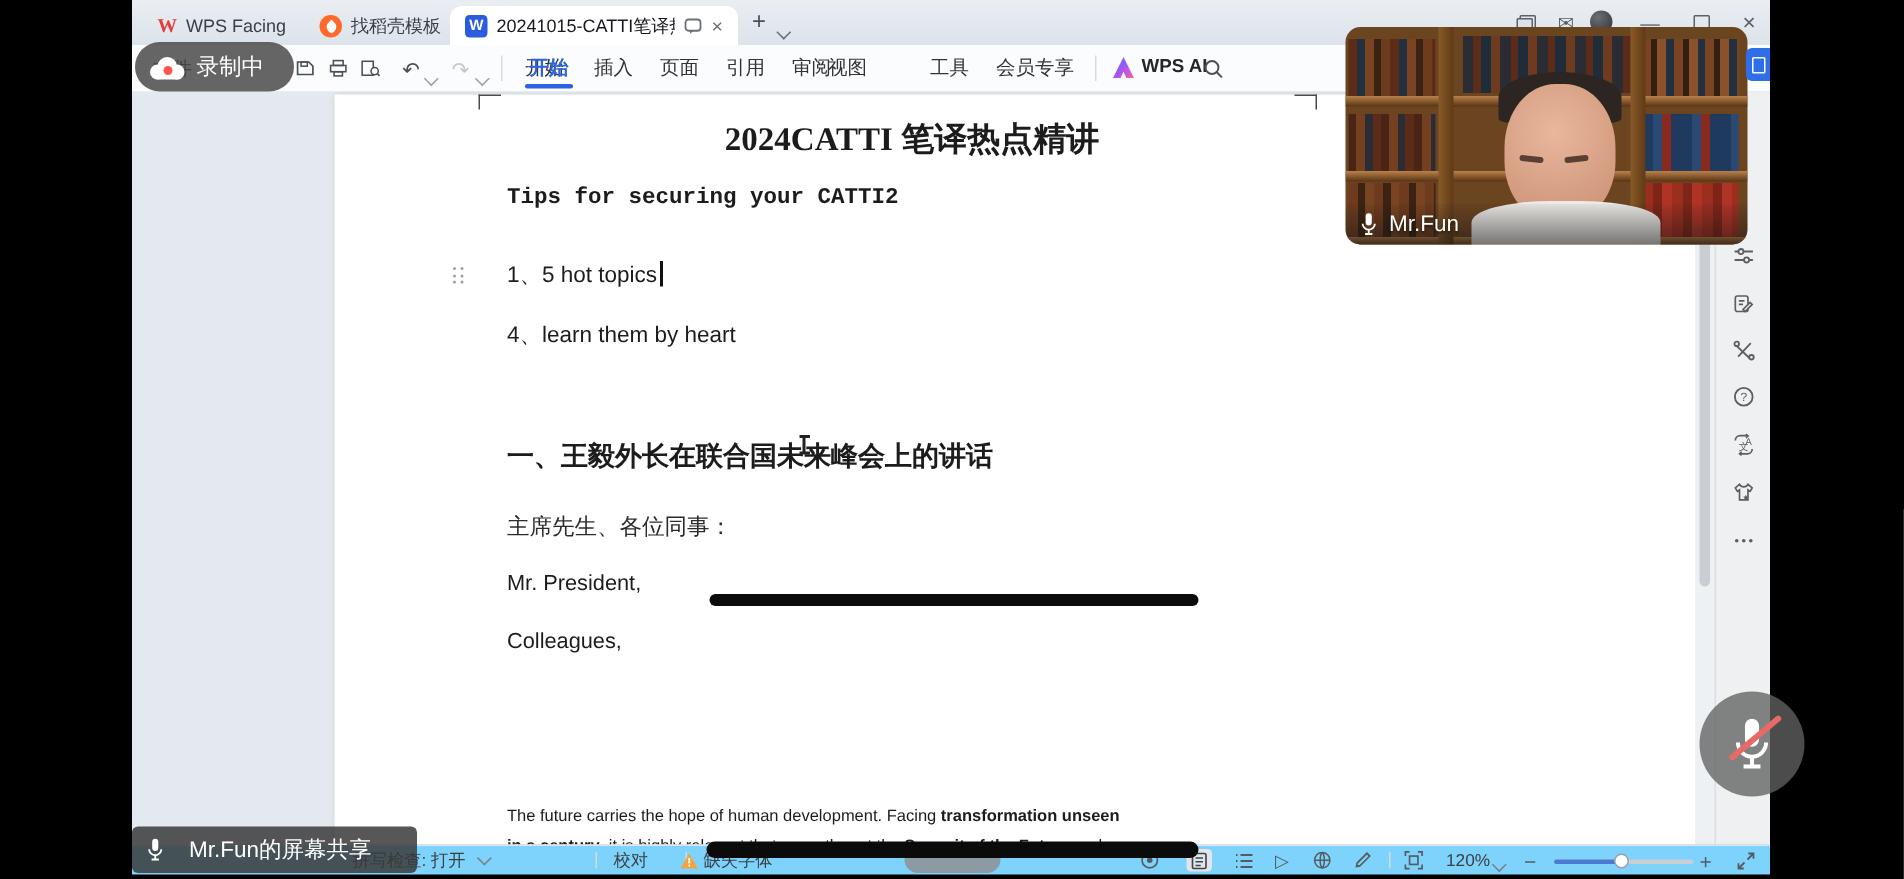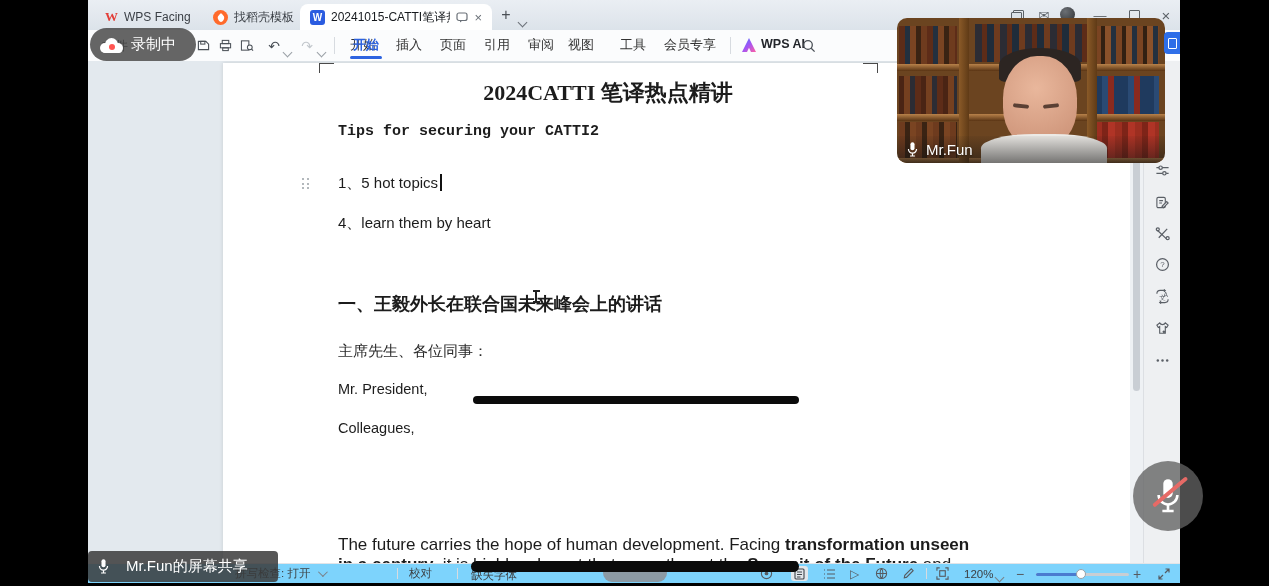--- a/index.html
+++ b/index.html
@@ -158,21 +158,21 @@
       <div class="abs" style="left:230px;top:14px;"><span class="chev" style="border-color:#9aa0a6;"></span></div>
       <div class="abs vsep" style="left:246px;top:7px;height:17px;"></div>
 
       <div class="rtab abs" style="left:260px;">开始</div>
 
       <div class="rtab active abs" style="left:260px;width:32px;justify-content:center;">开始</div>
       <div class="rtab abs" style="left:306px;">插入</div>
       <div class="rtab abs" style="left:350px;">页面</div>
       <div class="rtab abs" style="left:394px;">引用</div>
       <div class="rtab abs" style="left:438px;">审阅</div>
-      <div class="rtab abs" style="left:478px;">视图</div>
+      <div class="rtab abs" style="left:462px;">视图</div>
       <div class="rtab abs" style="left:530px;">工具</div>
       <div class="rtab abs" style="left:574px;">会员专享</div>
       <div class="abs vsep" style="left:642px;top:7px;height:17px;"></div>
 
       <div class="abs" style="left:654px;top:8px;width:14px;height:14px;background:linear-gradient(135deg,#3b7cff,#a455f4,#ff5fa2);clip-path:polygon(50% 0,100% 100%,64% 100%,50% 70%,36% 100%,0 100%);"></div>
       <div class="abs" style="left:673px;top:7px;font-weight:bold;color:#23262b;font-size:12.5px;">WPS AI</div>
       <div class="abs qico" style="left:712px;">
         <svg width="14" height="14" viewBox="0 0 14 14">
             <circle cx="6" cy="6" r="4.3" fill="none" stroke="#494f56" stroke-width="1.3"></circle>
             <path d="M9.2 9.2 12.6 12.6" stroke="#494f56" stroke-width="1.3"></path>
@@ -203,21 +203,21 @@
         <div class="abs doc-line serif" style="left:115px;top:229px;font-size:18px;font-weight:bold;">一、王毅外长在联合国未来峰会上的讲话</div>
         <div class="abs ibeam" style="left:312px;top:228px;"></div>
 
         <div class="abs doc-line serif" style="left:115px;top:279px;font-size:15px;color:#2b2b2b;">主席先生、各位同事：</div>
         <div class="abs doc-line" style="left:115px;top:318px;font-size:14.5px;">Mr. President,</div>
         <div class="abs doc-line" style="left:115px;top:357px;font-size:14.5px;">Colleagues,</div>
 
         <div class="abs serif" style="left:115px;top:393px;width:545px;font-size:15px;line-height:23.5px;color:#2b2b2b;">
         </div>
 
-        <div class="abs" style="left:115px;top:472px;width:560px;font-size:17px;line-height:19.5px;color:#1c1c1c;">
+        <div class="abs" style="left:115px;top:472px;width:560px;font-size:11px;line-height:19.5px;color:#1c1c1c;">
           <div class="doc-line"><span>The future carries the hope of human development. Facing </span><b>transformation unseen</b></div>
           <div class="doc-line"><b>in a century</b><span>, it is highly relevant that we gather at the </span><b>Summit of the Future</b><span> and</span></div>
         </div>
       </div>
 
       <div id="scrollstrip" class="abs">
         <div id="scrollthumb" class="abs"></div>
       </div>
 
       <div id="sidebar" class="abs">
@@ -275,21 +275,21 @@
     </div>
 
     <div id="statusbar" class="abs">
       <div class="st abs" style="left:147px;">
         <span>拼写检查: 打开</span>
         <span class="chev" style="border-color:#7a8087;margin-left:5px;transform:rotate(45deg) translateY(-2px);"></span>
       </div>
       <div class="abs vsep" style="left:309px;top:4px;height:11px;"></div>
       <div class="st abs" style="left:321px;">校对</div>
       <div class="abs vsep" style="left:369px;top:4px;height:11px;"></div>
-      <div class="st abs" style="left:383px;flex-direction:column;">
+      <div class="st abs" style="left:365px;">
         <svg width="13" height="12" viewBox="0 0 13 12">
             <path d="M6.5 1 12.3 11H0.7Z" fill="#f2a43a"></path>
             <rect x="5.9" y="4" width="1.2" height="3.6" fill="#fff"></rect>
             <rect x="5.9" y="8.4" width="1.2" height="1.2" fill="#fff"></rect>
           </svg>
         <span>缺失字体</span>
       </div>
 
       <div class="st abs" style="left:672px;">
         <svg width="13" height="13" viewBox="0 0 14 14" fill="none" stroke="#565b61" stroke-width="1.2">

